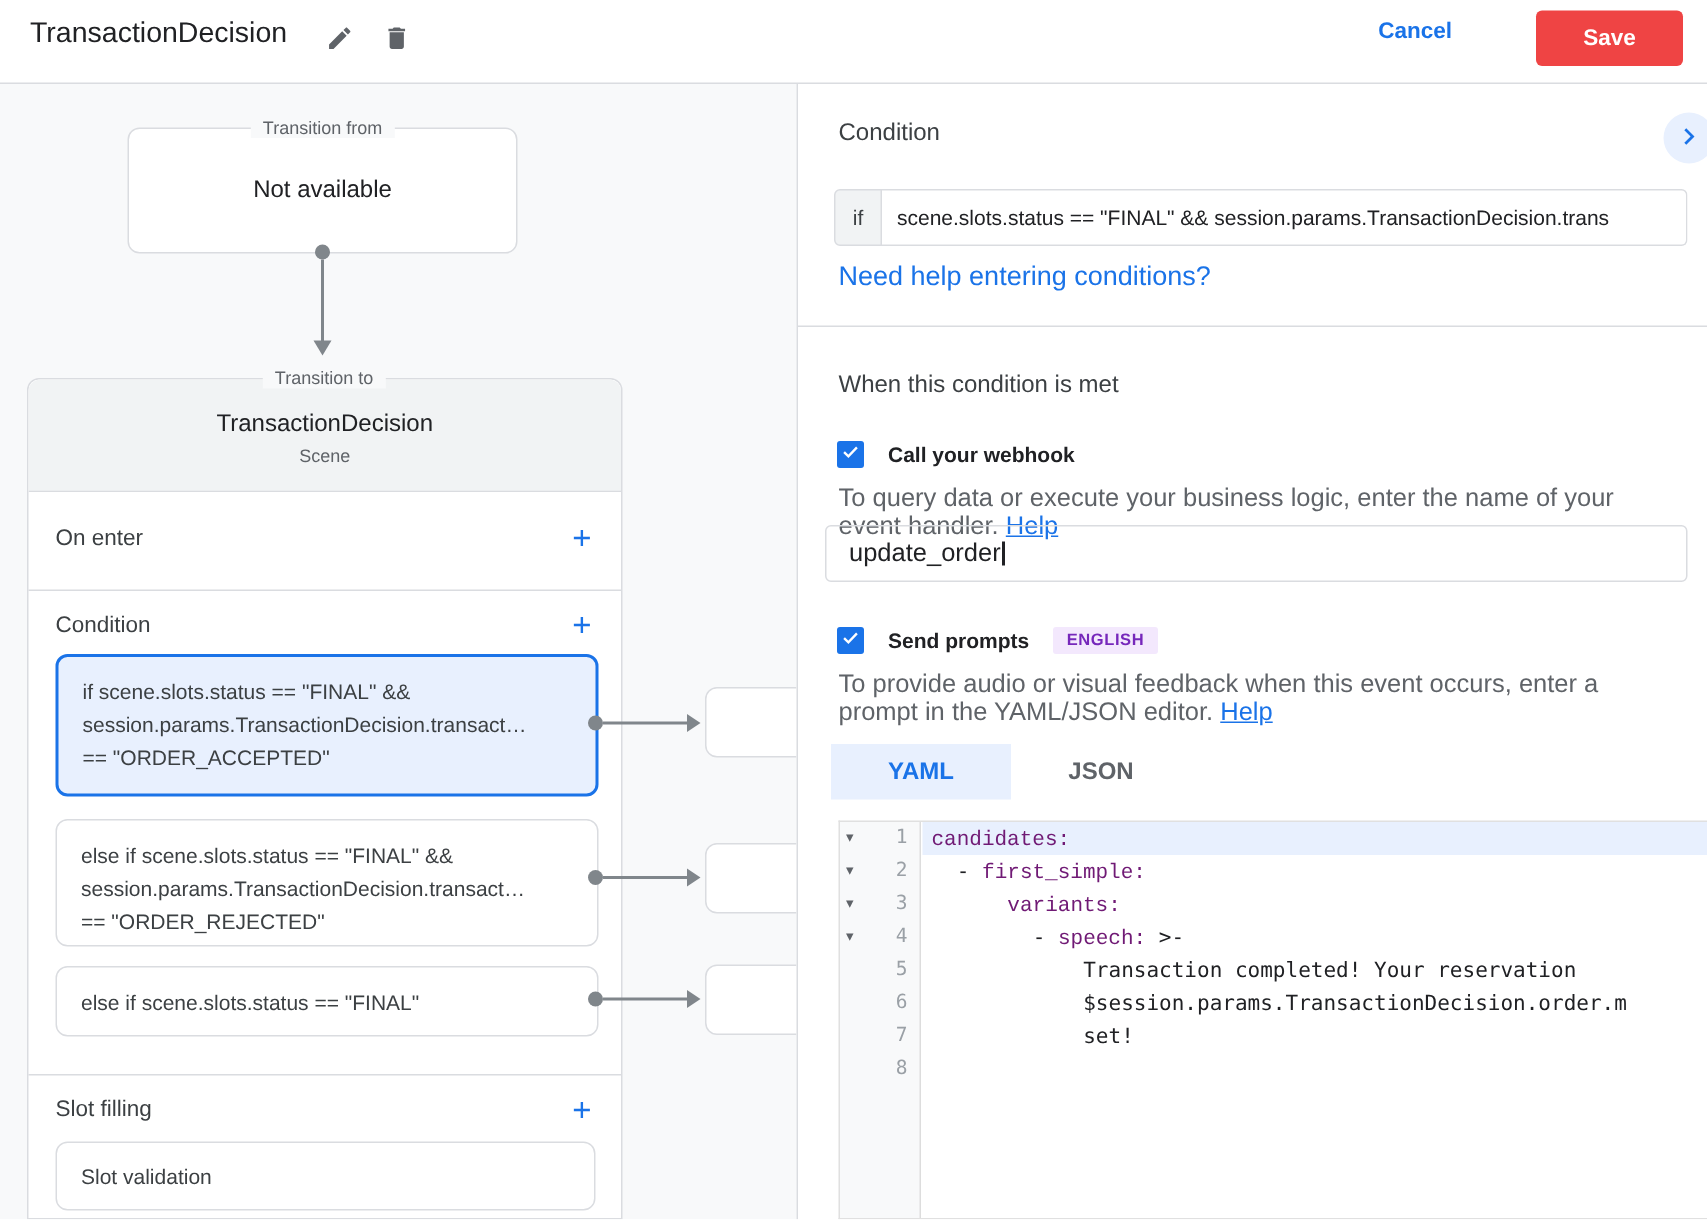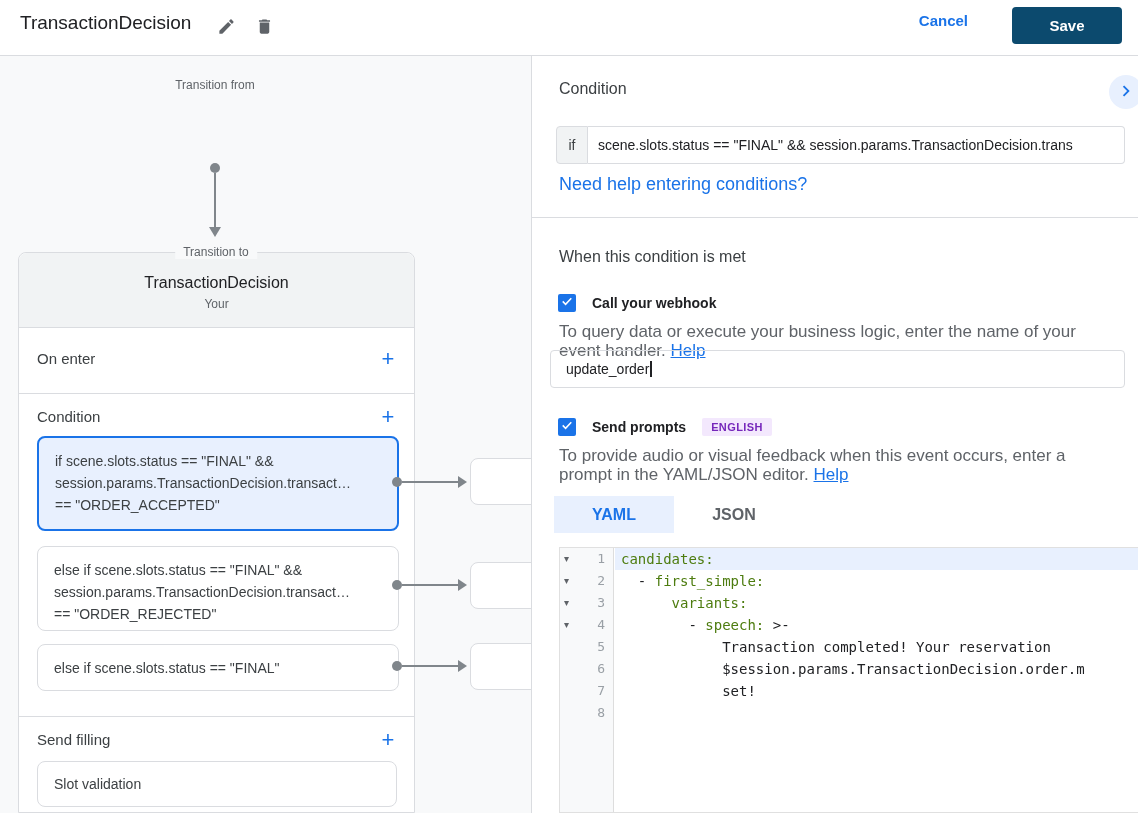--- a/index.html
+++ b/index.html
@@ -6,21 +6,21 @@
   html,body { width:1138px; height:813px; font-family:"Liberation Sans", sans-serif; background:#fff; color:#202124; }
   #app { position:relative; width:1138px; height:813px; overflow:hidden; background:#fff; }
 
   
   #topbar { position:absolute; left:0; top:0; width:1138px; height:56px; background:#fff; border-bottom:1px solid #dadce0; z-index:30; }
   #page-title { position:absolute; left:20px; top:12px; font-size:19px; color:#202124; }
   .tb-icon { position:absolute; top:14px; width:28px; height:28px; display:flex; align-items:center; justify-content:center; cursor:pointer; }
   #edit-btn { left:212px; } #delete-btn { left:250px; }
   .tb-icon svg { fill:#5f6368; }
   #cancel-btn { position:absolute; right:170px; top:12px; font-size:15px; color:#1a73e8; font-weight:bold; cursor:pointer; background:none; border:none; font-family:inherit; }
-  #save-btn { position:absolute; right:16px; top:7px; width:110px; height:37px; background:#0c4a6e; color:#fff; font-size:15px; font-weight:bold; border:none; border-radius:4px; cursor:pointer; font-family:inherit; }
+  #save-btn { position:absolute; right:16px; top:7px; width:98px; height:37px; background:#ef4444; color:#fff; font-size:15px; font-weight:bold; border:none; border-radius:4px; cursor:pointer; font-family:inherit; }
 
   
   #canvas { position:absolute; left:0; top:56px; width:531px; height:757px; background:#f8f9fa; overflow:hidden; }
   .legend { position:absolute; transform:translate(-50%,-50%); background:#f8f9fa; padding:0 8px; font-size:12px; color:#5f6368; white-space:nowrap; z-index:3; }
   #tfrom-box { position:absolute; left:85px; top:29px; width:260px; height:84px; background:#fff; border:1px solid #dadce0; border-radius:8px; display:flex; align-items:center; justify-content:center; }
   #tfrom-legend { left:215px; top:29px; }
   #tfrom-text { font-size:16px; color:#202124; }
 
   .dot { position:absolute; width:10px; height:10px; border-radius:50%; background:#80868b; z-index:2; }
   #v-line { position:absolute; left:214px; top:117px; width:2px; height:55px; background:#80868b; }
@@ -70,37 +70,37 @@
   #when-section { position:absolute; left:0; top:163px; width:100%; }
   #when-title { position:absolute; left:27px; top:29px; font-size:16px; color:#3c4043; }
   .check-row { position:absolute; left:26px; display:flex; align-items:center; }
   #webhook-row { top:75px; } #prompts-row { top:199px; }
   .checkbox { width:18px; height:18px; background:#1a73e8; border-radius:2px; display:flex; align-items:center; justify-content:center; cursor:pointer; flex:none; }
   .check-label { margin-left:16px; font-size:14px; font-weight:bold; color:#202124; }
   .badge { margin-left:16px; background:#f3e8fd; color:#7627bb; font-size:11px; font-weight:bold; letter-spacing:.4px; padding:3px 9px; border-radius:2px; }
   .desc { position:absolute; left:27px; font-size:17px; color:#5f6368; width:562px; line-height:19px; }
   #webhook-desc { top:103px; } #prompts-desc { top:227px; }
   .help-link { color:#1a73e8; text-decoration:underline; cursor:pointer; }
-  #webhook-input { position:absolute; left:18px; top:131px; width:575px; height:38px; border:1px solid #dadce0; border-radius:4px; display:flex; align-items:center; padding:0 15px; font-size:14px; color:#202124; cursor:text; }
+  #webhook-input { position:absolute; left:18px; top:131px; width:575px; height:38px; border:1px solid #dadce0; border-radius:4px; display:flex; align-items:center; padding:0 15px; font-size:17px; color:#202124; cursor:text; }
   #caret { display:inline-block; width:1.5px; height:16px; background:#202124; margin-left:1px; }
 
   #tabs { position:absolute; left:22px; top:277px; display:flex; }
   .tab { height:37px; min-width:120px; display:flex; align-items:center; justify-content:center; font-size:16px; font-weight:bold; color:#5f6368; cursor:pointer; }
   .tab.active { background:#e8f0fe; color:#1a73e8; }
 
   
   #editor { position:absolute; left:27px; top:328px; width:580px; height:266px; border:1px solid #e0e0e0; border-right:none; background:#fff; overflow:hidden; font-family:"DejaVu Sans Mono", monospace; font-size:14px; }
   #gutter-bg { position:absolute; left:0; top:0; bottom:0; width:54px; background:#f8f9fa; border-right:1px solid #ddd; }
   .ed-line { position:relative; display:flex; height:22px; line-height:22px; }
   .ed-gutter { width:55px; flex:none; position:relative; }
   .fold { position:absolute; left:4px; top:0; font-size:10px; color:#5f6368; font-family:"Liberation Sans", sans-serif; }
   .lnum { position:absolute; right:10px; top:0; font-size:13px; color:#9aa0a6; }
   .ed-code { flex:1; white-space:pre; padding-left:6px; color:#202124; }
   .ed-line.hl .ed-code { background:#e8f0fe; }
-  .ed-code .k { color:#4d7c0f; }
+  .ed-code .k { color:#701a75;font-family:Liberation Mono, monospace; }
 </style>
 </head>
 <body>
 
 <div id="app">
 
   <div id="topbar">
     <div id="page-title">TransactionDecision</div>
     <div class="tb-icon" id="edit-btn">
       <span><svg width="19" height="19" viewBox="0 0 24 24">
@@ -110,30 +110,33 @@
     <div class="tb-icon" id="delete-btn">
       <span><svg width="19" height="19" viewBox="0 0 24 24">
             <path d="M6 19c0 1.1.9 2 2 2h8c1.1 0 2-.9 2-2V7H6v12zM19 4h-3.5l-1-1h-5l-1 1H5v2h14V4z"></path>
           </svg></span>
     </div>
     <button id="cancel-btn">Cancel</button>
     <button id="save-btn">Save</button>
   </div>
 
   <div id="canvas">
+    <div id="tfrom-box">
+      <span id="tfrom-text">Not available</span>
+    </div>
     <span class="legend" id="tfrom-legend">Transition from</span>
 
     <span class="dot" style="left:210px; top:107px;"></span>
     <div id="v-line"></div>
     <div id="v-arrowhead"></div>
 
     <div id="tto-card">
       <div id="tto-header">
         <div id="tto-name">TransactionDecision</div>
-        <div id="tto-type">Your</div>
+        <div id="tto-type">Scene</div>
       </div>
 
       <div id="row-onenter">
         <span class="sec-label">On enter</span>
         <span class="add-btn">+</span>
       </div>
 
       <div id="sec-condition">
         <span class="sec-label">Condition</span>
         <span class="add-btn">+</span>
@@ -148,21 +151,21 @@
               <div class="cond-line">session.params.TransactionDecision.transact…</div>
               <div class="cond-line">== "ORDER_REJECTED"</div>
             </div>
             <div class="cond-card">
               <div class="cond-line">else if scene.slots.status == "FINAL"</div>
             </div>
           </div>
       </div>
 
       <div id="sec-slot">
-        <span class="sec-label">Send filling</span>
+        <span class="sec-label">Slot filling</span>
         <span class="add-btn">+</span>
         <div id="slot-card">Slot validation</div>
       </div>
     </div>
     <span class="legend" id="tto-legend">Transition to</span>
 
     <span class="dot c-dot" style="top:421px;"></span>
     <div class="c-line" style="top:425px;"></div>
     <div class="c-head" style="top:420px;"></div>
     <div class="c-box" style="top:402px;"></div>

